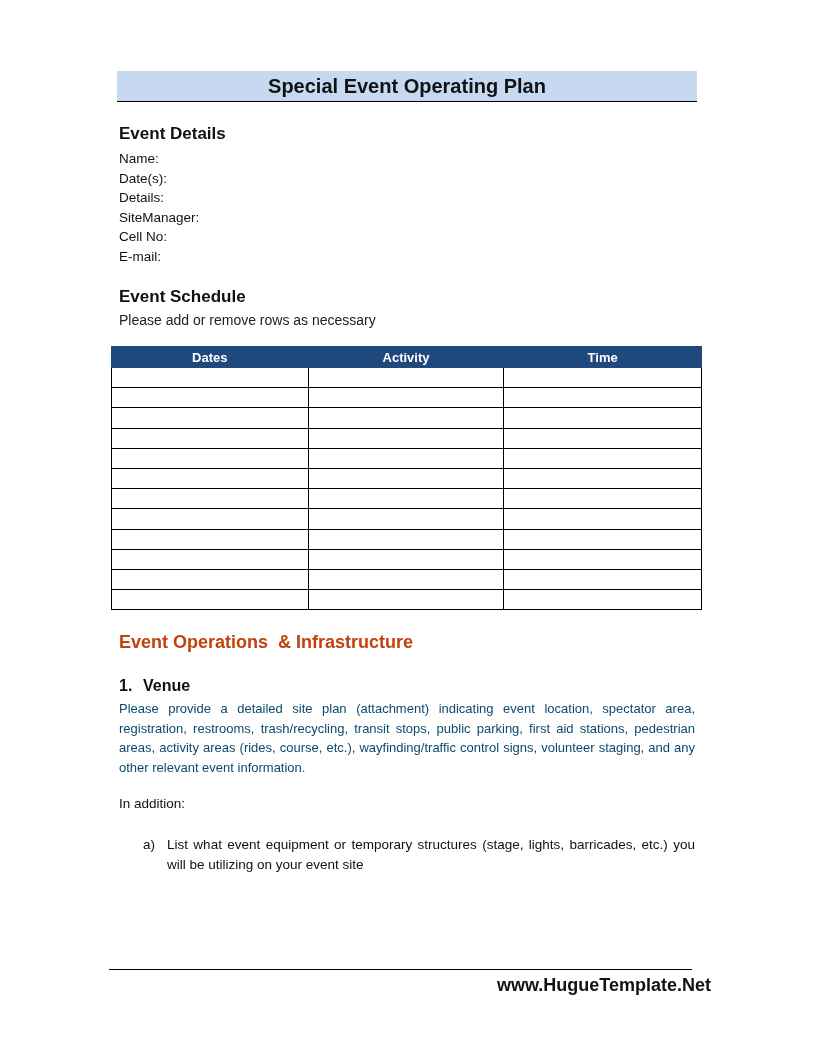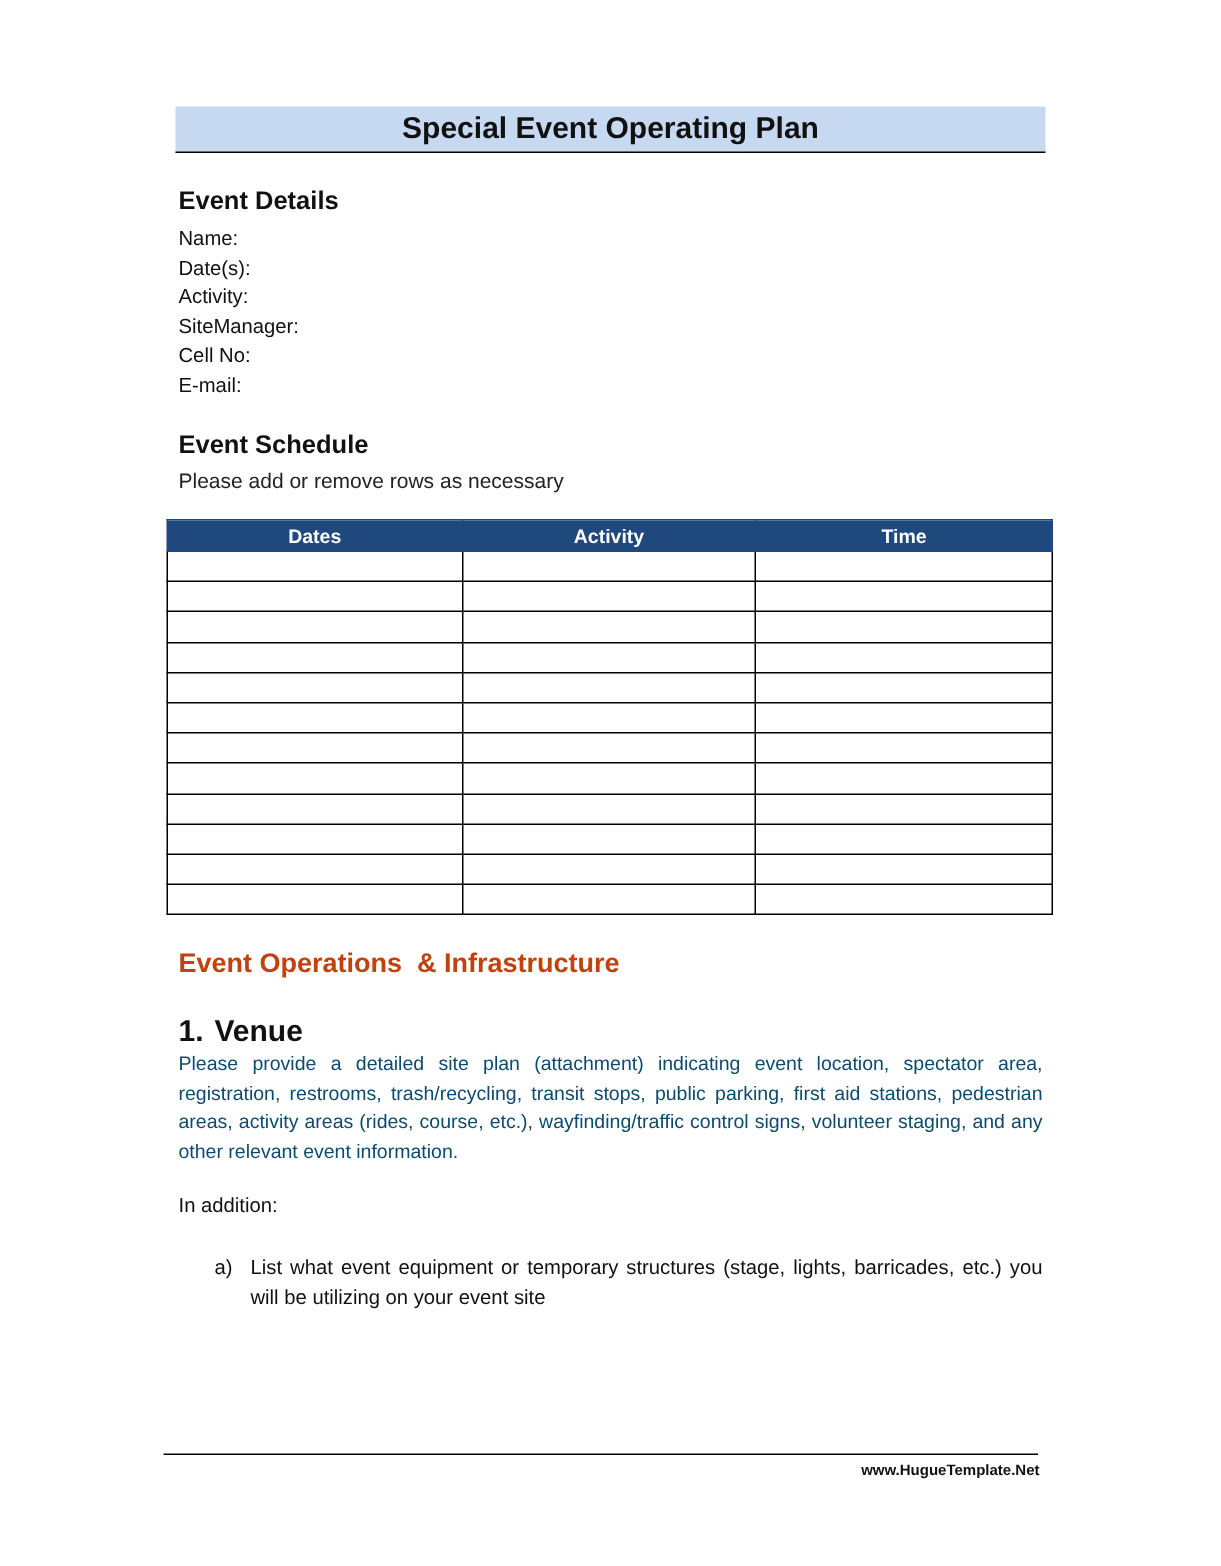--- a/index.html
+++ b/index.html
@@ -83,21 +83,21 @@
       left: 119px;
       top: 632px;
       font-size: 18px;
       font-weight: bold;
       color: #c2410c;
     }
     .h3 {
       position: absolute;
       left: 119px;
       top: 677px;
-      font-size: 20px;
+      font-size: 16px;
       font-weight: bold;
       color: #111;
     }
     .h3 .num { display: inline-block; width: 24px; }
     .para {
       position: absolute;
       left: 119px;
       top: 699px;
       width: 576px;
       font-size: 13px;
@@ -127,40 +127,40 @@
     .footer-rule {
       position: absolute;
       left: 109px;
       top: 969px;
       width: 583px;
       height: 0;
       border-top: 1.2px solid #000;
     }
     .footer-text {
       position: absolute;
-      right: 121px;
+      right: 103px;
       top: 975px;
-      font-size: 10px;
+      font-size: 18px;
       font-weight: bold;
       color: #111;
     }
   </style>
 </head>
 <body>
 
 <div class="page">
 
   <div class="title-bar">Special Event Operating Plan</div>
 
   <div class="h2" style="top:124px;">Event Details</div>
 
   <div class="field-list">
     <div>Name:</div>
     <div>Date(s):</div>
-    <div>Activity:</div>
+    <div>Details:</div>
     <div>SiteManager:</div>
     <div>Cell No:</div>
     <div>E-mail:</div>
   </div>
 
   <div class="h2" style="top:287px;">Event Schedule</div>
   <div class="note">Please add or remove rows as necessary</div>
 
   <table class="schedule">
     <colgroup>

